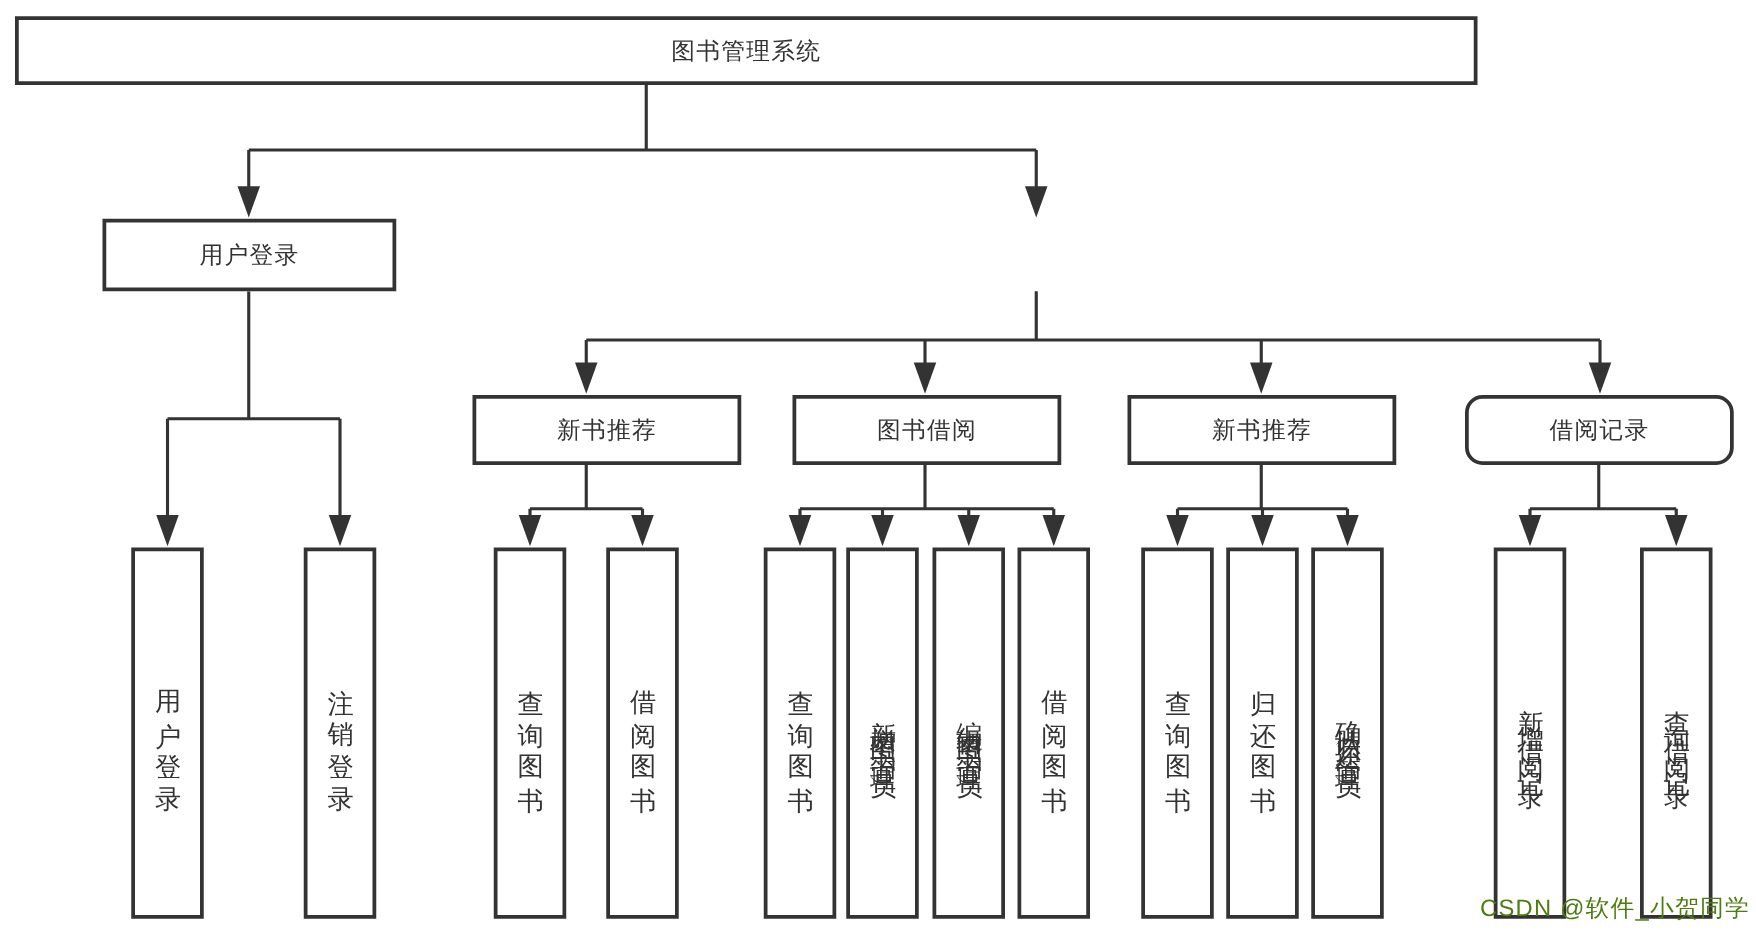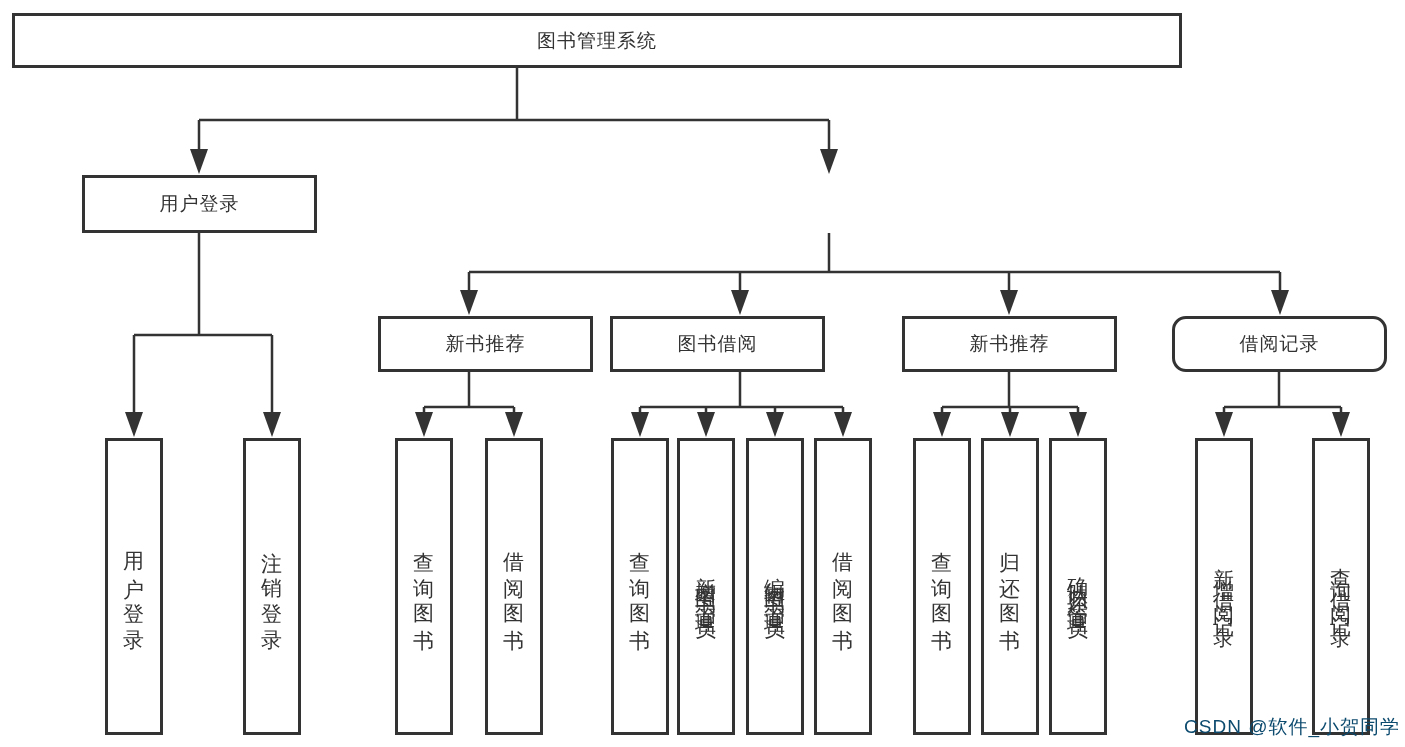--- a/index.html
+++ b/index.html
@@ -29,21 +29,21 @@
     text-orientation:mixed;
     font-size:21px;
     line-height:1;
     color:#333333;
     white-space:nowrap;
   }
   .watermark{
     position:absolute;
     top:714px;right:5px;
     font-size:19px;
-    color:#0c4a6e;
+    color:#4d7c0f;
     z-index:10;
     letter-spacing:1px;
   }
 </style>
 </head>
 <body>
 
 <div class="canvas">
 
   <svg class="wires" viewBox="0 0 1405 747" aria-hidden="true">
@@ -90,21 +90,21 @@
     <span>图书管理系统</span>
   </div>
 
   <div class="node hbox l2" style="left:82px;">
     <span>用户登录</span>
   </div>
 
   <div class="node hbox l3" style="left:378px;text-align:right;">
     <span>新书推荐</span>
   </div>
-  <div class="node hbox l3" style="left:610px;">
+  <div class="node hbox l3" style="left:634px;">
     <span>图书借阅</span>
   </div>
   <div class="node hbox l3" style="left:902px;">
     <span>新书推荐</span>
   </div>
   <div class="node hbox l3" style="left:1172px;border-radius:14px;">
     <span>借阅记录</span>
   </div>
 
   <div class="node vbox" style="left:105px;">

